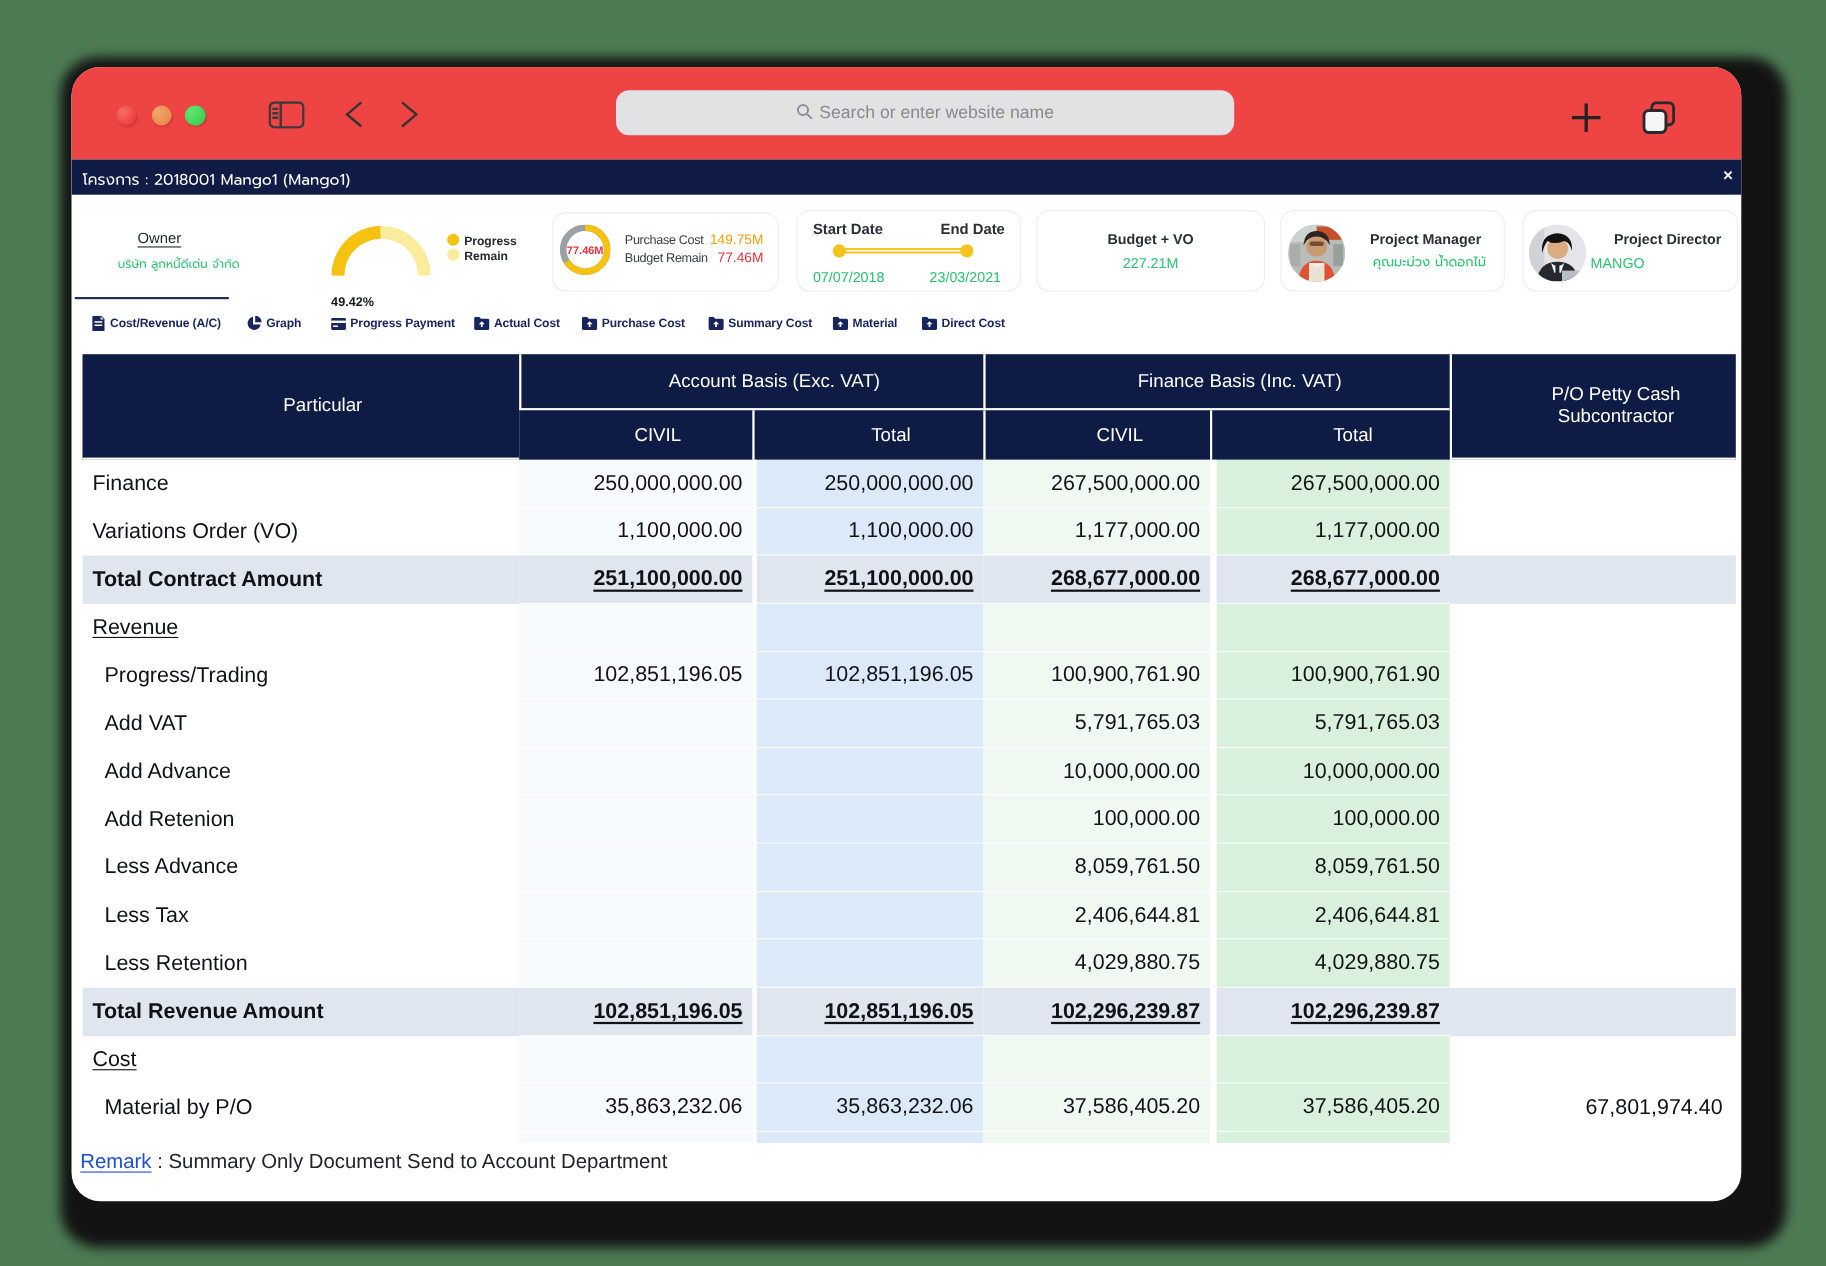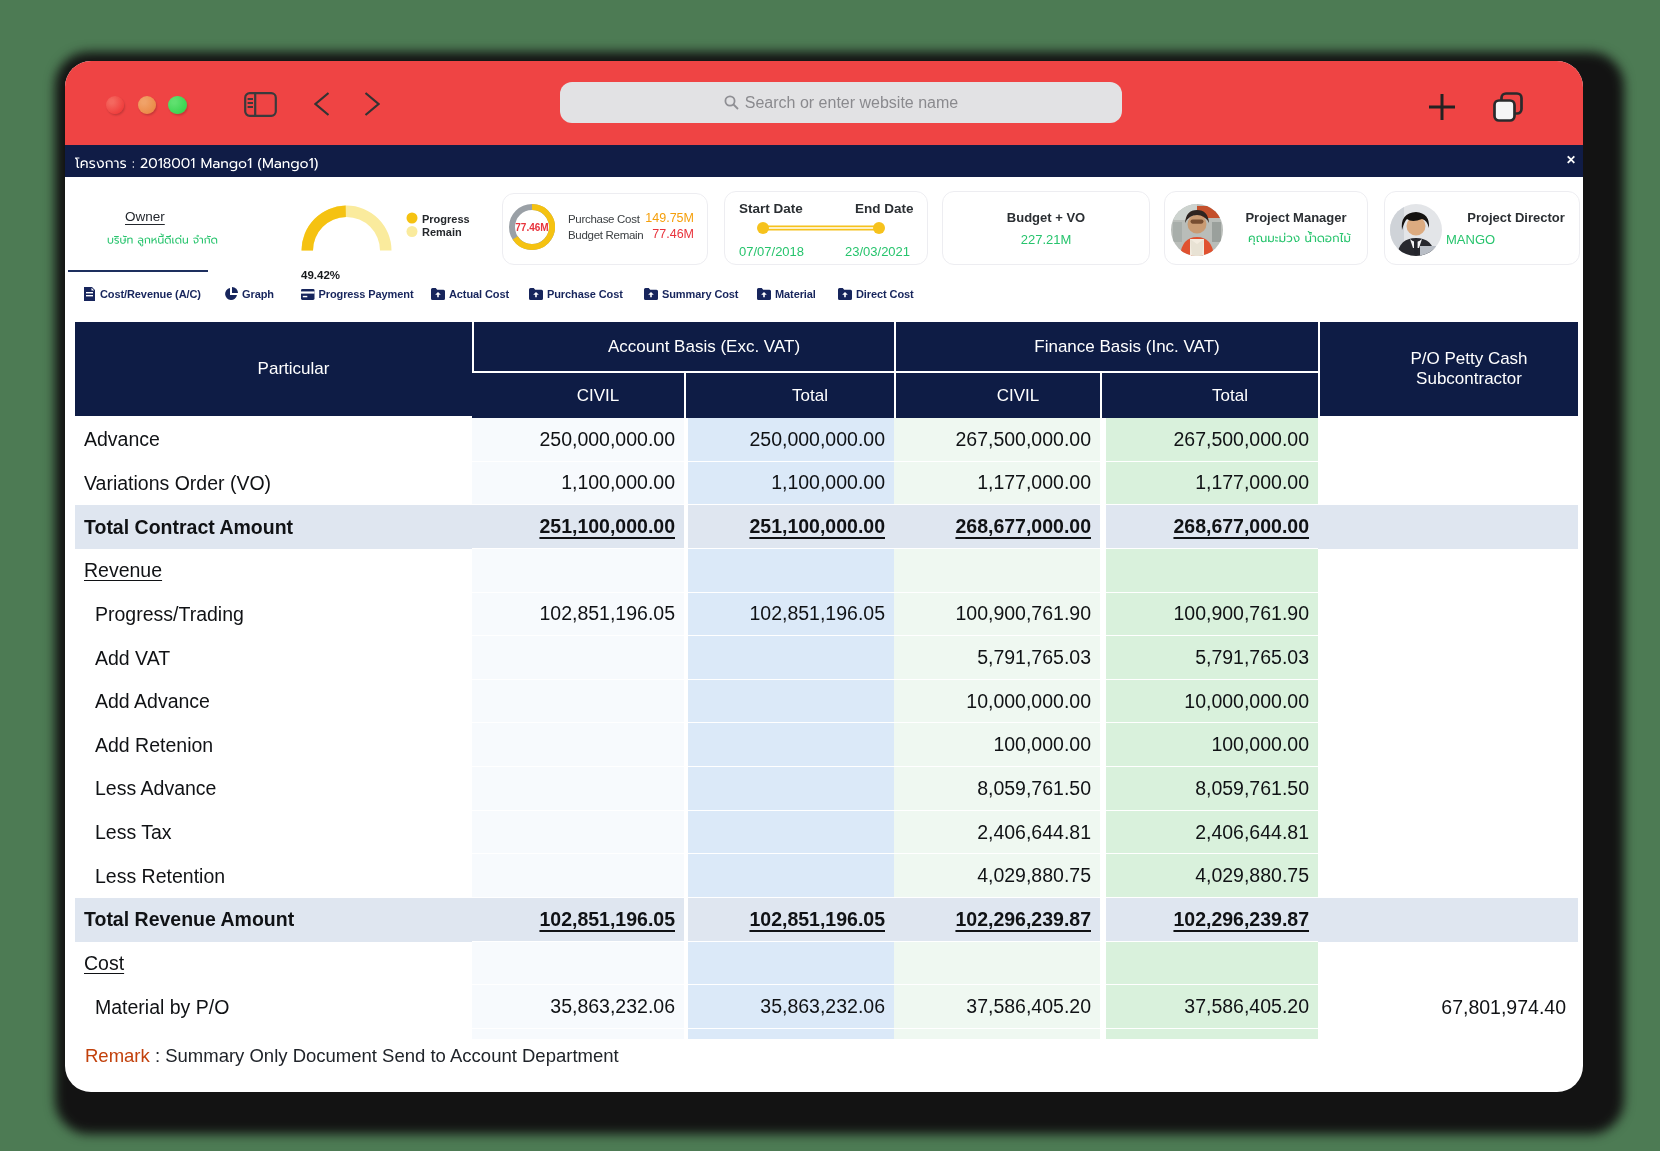--- a/index.html
+++ b/index.html
@@ -37,21 +37,21 @@
 #tbl td.num { text-align:right; padding-right:9px; } #tbl td:last-child { padding-right:12px;padding-left:47px; }
 td.ac { background:#f7fafd; border-bottom:1px solid #fff; }
 td.at { background:#dbe9f8; border-left:4px solid #fff; border-bottom:1px solid #fff; }
 td.fc { background:#eff8f1; border-bottom:1px solid #fff; }
 td.ft { background:#d9f1dc; border-left:6px solid #fff; border-bottom:1px solid #fff; }
 tr.tot td { background:#dfe6f0; font-weight:bold; }
 tr.tot td.num { text-decoration:underline; text-underline-offset:4px; text-decoration-thickness:2px; }
 .secu { font-weight:normal; text-decoration:underline; text-underline-offset:3px; }
 #tbl tr.stub td { height:11px; }
 #remark { position:absolute; left:8px; top:984px; font-size:18.5px; color:#20242a; }
-#remark .red { color:#c2410c; text-underline-offset:3px;margin-left:12px; }
+#remark .red { color:#1d4ed8; text-decoration:underline; text-underline-offset:3px; }
 svg.abs { position:absolute; }
 </style>
 </head>
 <body>
 <div id="stage">
   <div id="shadow"></div>
   <div id="win">
     <div id="chrome">
       <div class="tl" id="tl-r"></div>
         <div class="tl" id="tl-o"></div>
@@ -232,21 +232,21 @@
             <th class="gh" colspan="2">Finance Basis (Inc. VAT)</th>
             <th class="gh" rowspan="2">P/O Petty Cash Subcontractor</th>
           </tr>
       <tr>
             <th class="sh first">CIVIL</th>
             <th class="sh">Total</th>
             <th class="sh">CIVIL</th>
             <th class="sh">Total</th>
           </tr>
       <tr>
-            <td class="lbl">Advance</td>
+            <td class="lbl">Finance</td>
             <td class="num ac">250,000,000.00</td>
             <td class="num at">250,000,000.00</td>
             <td class="num fc">267,500,000.00</td>
             <td class="num ft">267,500,000.00</td>
             <td class="num"></td>
           </tr>
       <tr>
             <td class="lbl">Variations Order (VO)</td>
             <td class="num ac">1,100,000.00</td>
             <td class="num at">1,100,000.00</td>

